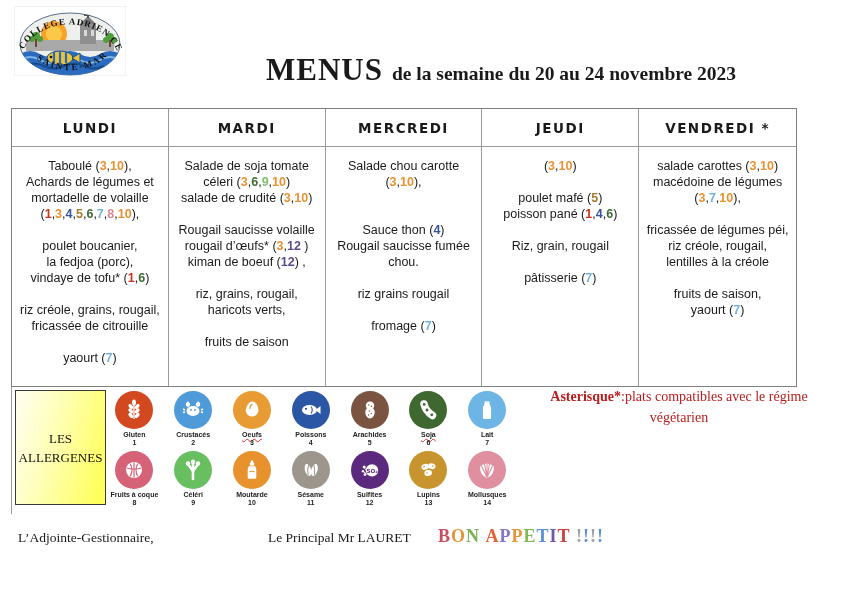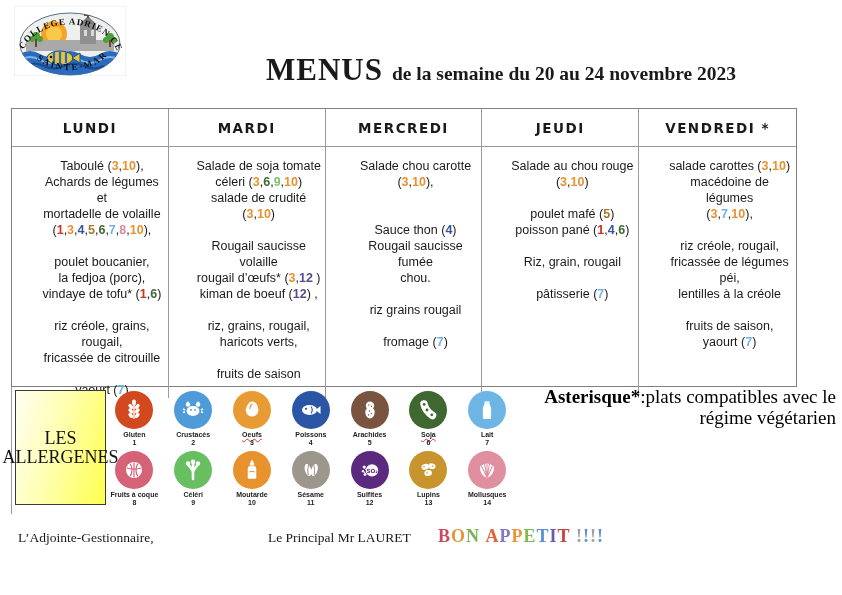--- a/index.html
+++ b/index.html
@@ -23,42 +23,42 @@
   
   .menu-table { position:absolute; left:11px; top:108px; width:786px; height:279px;
     display:grid; grid-template-columns:repeat(5,1fr);
     border:1px solid #7f7f7f; }
   .day-col { border-right:1px solid #9a9a9a; display:flex; flex-direction:column; }
   .day-col:last-child { border-right:none; }
   .day-header { height:38px; border-bottom:1px solid #9a9a9a;
     display:flex; align-items:center; justify-content:center;
     font-family:"DejaVu Sans",sans-serif; font-weight:bold; font-size:13.5px; letter-spacing:1.5px; }
   .day-body { padding:11px 3px 0 3px; text-align:center; font-size:12.5px; line-height:16px; }
-  .menu-line { min-height:16px;margin-left:24px; }
+  .menu-line { min-height:16px; }
   .anum { font-weight:bold; }
 
   
   .bottom-section { position:absolute; left:11px; top:387px; width:786px; height:127px;
     border-left:1px solid #9a9a9a; }
   .allergen-box { position:absolute; left:3px; top:3px; width:91px; height:115px;
     border:1px solid #3a3a3a;
     background:linear-gradient(105deg,#fffef2 0%,#ffffb0 45%,#ffff4f 100%);
     display:flex; flex-direction:column; align-items:center; justify-content:center;
-    font-family:"Liberation Serif","DejaVu Serif",serif; font-size:18px; color:#111; line-height:19px; }
+    font-family:"Liberation Serif","DejaVu Serif",serif; font-size:13px; color:#111; line-height:19px; }
   .allergen-grid { position:absolute; left:93px; top:0px; width:412px; }
   .allergen-row { display:flex; }
   .allergen-cell { width:58.8px; padding-top:4px; text-align:center; }
   .allergen-circle { width:38px; height:38px; border-radius:50%; margin:0 auto;
     display:flex; align-items:center; justify-content:center; }
   .allergen-label { font-size:7px; font-weight:bold; margin-top:2px; line-height:8px; color:#222; }
   .allergen-label.red-underline { text-decoration:underline wavy #e03030 1px; text-underline-offset:1px; }
   .allergen-num { font-size:7px; font-weight:bold; line-height:8px; color:#222; }
 
-  .veg-note { position:absolute; left:522px; top:386px; width:314px; text-align:right;
-    font-family:"Liberation Serif","DejaVu Serif",serif; font-size:19px; line-height:21px; color:#000000; }
+  .veg-note { position:absolute; left:522px; top:386px; width:314px; text-align:center;
+    font-family:"Liberation Serif","DejaVu Serif",serif; font-size:14px; line-height:21px; color:#b91c1c; }
   .veg-note b { font-weight:bold; }
 
   
   .footer-left  { position:absolute; left:18px;  top:530px; font-family:"Liberation Serif","DejaVu Serif",serif; font-size:13.5px; }
   .footer-center{ position:absolute; left:268px; top:530px; font-family:"Liberation Serif","DejaVu Serif",serif; font-size:13.5px; }
   .bon-appetit  { position:absolute; left:438px; top:526px;
     font-family:"Liberation Serif","DejaVu Serif",serif; font-size:18px; font-weight:bold; letter-spacing:1px; }
   .bon-appetit span { text-shadow:0 0 0.5px rgba(255,255,255,0.6); }
 </style>
 </head>
@@ -167,40 +167,39 @@
           <div class="menu-line">chou.</div>
           <div class="menu-line"></div>
           <div class="menu-line">riz grains rougail</div>
           <div class="menu-line"></div>
           <div class="menu-line">fromage (<span class="anum" style="color: rgb(116, 178, 226);">7</span>)</div>
         </div>
       </div>
       <div class="day-col">
         <div class="day-header">JEUDI</div>
         <div class="day-body">
-          <div class="menu-line">Salade au chou rouge</div>
           <div class="menu-line">(<span class="anum" style="color: rgb(232, 145, 47);">3</span>,<span class="anum" style="color: rgb(232, 145, 47);">10</span>)</div>
           <div class="menu-line"></div>
           <div class="menu-line">poulet mafé (<span class="anum" style="color: rgb(169, 119, 43);">5</span>)</div>
           <div class="menu-line">poisson pané (<span class="anum" style="color: rgb(200, 52, 30);">1</span>,<span class="anum" style="color: rgb(51, 83, 158);">4</span>,<span class="anum" style="color: rgb(63, 107, 53);">6</span>)</div>
           <div class="menu-line"></div>
           <div class="menu-line">Riz, grain, rougail</div>
           <div class="menu-line"></div>
           <div class="menu-line">pâtisserie (<span class="anum" style="color: rgb(116, 178, 226);">7</span>)</div>
         </div>
       </div>
       <div class="day-col">
         <div class="day-header">VENDREDI *</div>
         <div class="day-body">
           <div class="menu-line">salade carottes (<span class="anum" style="color: rgb(232, 145, 47);">3</span>,<span class="anum" style="color: rgb(232, 145, 47);">10</span>)</div>
           <div class="menu-line">macédoine de légumes</div>
           <div class="menu-line">(<span class="anum" style="color: rgb(232, 145, 47);">3</span>,<span class="anum" style="color: rgb(116, 178, 226);">7</span>,<span class="anum" style="color: rgb(232, 145, 47);">10</span>),</div>
           <div class="menu-line"></div>
+          <div class="menu-line">fricassée de légumes péi,</div>
           <div class="menu-line">riz créole,  rougail,</div>
-          <div class="menu-line">fricassée de légumes péi,</div>
           <div class="menu-line">lentilles à la créole</div>
           <div class="menu-line"></div>
           <div class="menu-line">fruits de saison,</div>
           <div class="menu-line">yaourt (<span class="anum" style="color: rgb(116, 178, 226);">7</span>)</div>
         </div>
       </div>
     </div>
 
   <div class="bottom-section">
     <div class="allergen-box">

